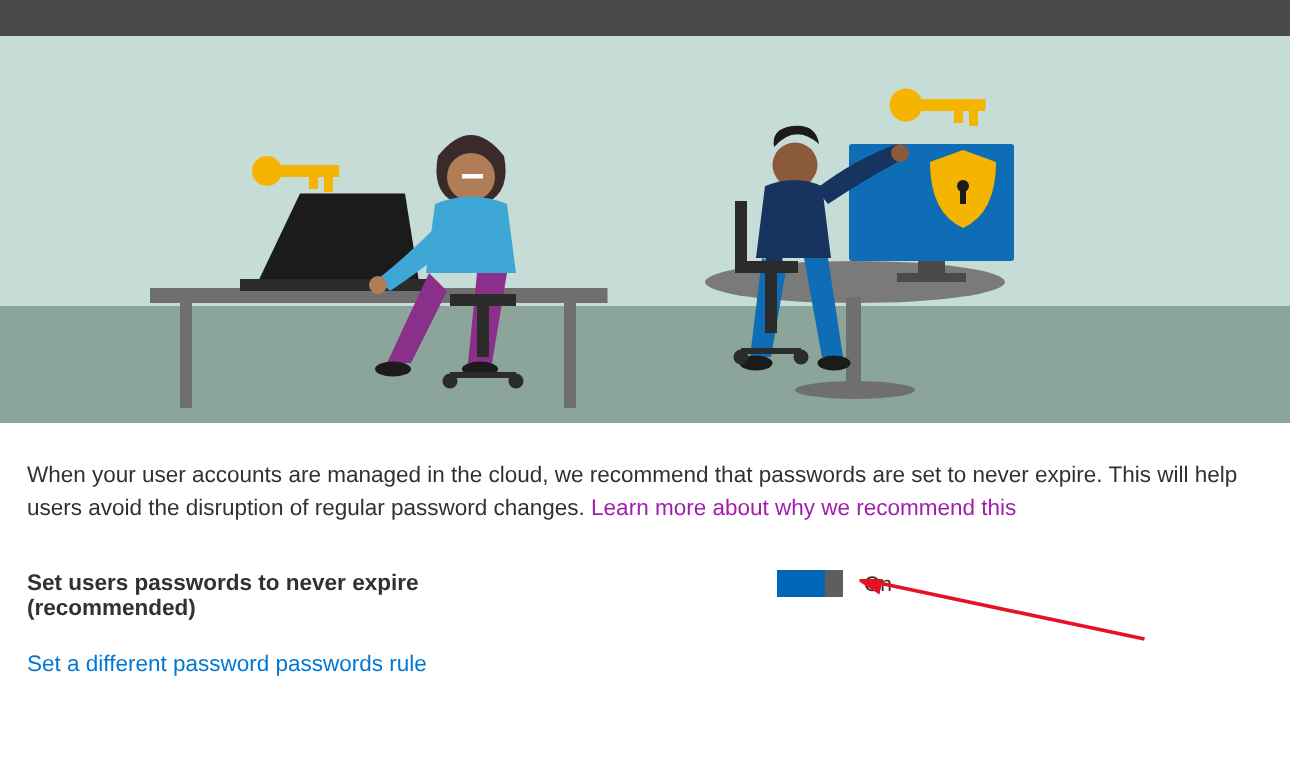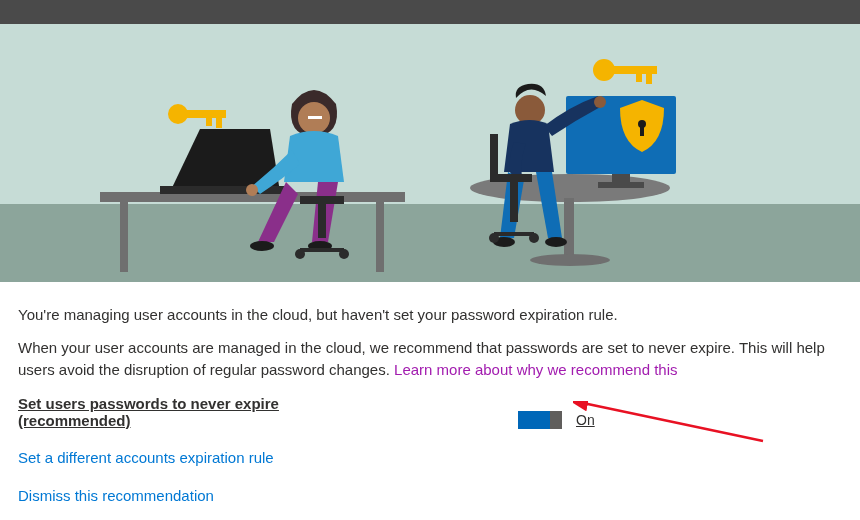--- a/index.html
+++ b/index.html
@@ -3,21 +3,21 @@
 <meta charset="utf-8">
 <style>
   html,body{margin:0;padding:0;font-family:"Segoe UI",Arial,sans-serif;width:860px;height:520px;background:#fff;color:#323130;overflow:hidden;}
   .topbar{height:24px;background:#4a4a4a;width:100%;}
   .hero{height:258px;background:#c6dcd6;position:relative;overflow:hidden;}
   .hero svg{display:block;}
   .content{padding:24px 18px 0 18px;}
   .line1{font-size:15px;color:#323130;margin-bottom:14px;}
   .para{font-size:15px;color:#323130;line-height:1.45;}
   .link{color:#a21caf;text-decoration:none;cursor:pointer;}
-  .setting-row{display:flex;align-items:flex-end;margin-top:14px;position:relative;text-decoration:underline;}
+  .setting-row{display:flex;align-items:flex-start;margin-top:30px;position:relative;}
   .setting-label{font-weight:600;font-size:15px;max-width:320px;}
   .toggle-wrap{display:flex;align-items:center;margin-left:180px;}
   .toggle{width:44px;height:18px;background:#605e5c;position:relative;cursor:pointer;}
   .toggle-thumb{position:absolute;left:0;top:0;width:32px;height:18px;background:#0067b8;}
   .toggle-state{font-size:14px;margin-left:14px;color:#323130;}
   .arrow{position:absolute;left:555px;top:6px;}
   .alt-link{display:inline-block;font-size:15px;color:#0078d4;margin-top:20px;cursor:pointer;}
   .dismiss-link{display:inline-block;font-size:15px;color:#0078d4;margin-top:20px;cursor:pointer;}
 </style>
 </head>
@@ -111,21 +111,20 @@
     <rect x="494" y="150" width="38" height="8" fill="#2b2b2b"></rect>
     <rect x="490" y="110" width="8" height="48" fill="#2b2b2b"></rect>
     <rect x="510" y="158" width="8" height="40" fill="#2b2b2b"></rect>
     <line x1="494" y1="210" x2="534" y2="210" stroke="#2b2b2b" stroke-width="4"></line>
     <circle cx="494" cy="214" r="5" fill="#2b2b2b"></circle>
     <circle cx="534" cy="214" r="5" fill="#2b2b2b"></circle>
   </svg>
 </div>
 
 <div class="content">
-  <div class="line1">You're managing user accounts in the cloud, but haven't set your password expiration rule.</div>
   <div class="para">
     <span>When your user accounts are managed in the cloud, we recommend that passwords are set to never expire. This will help users avoid the disruption of regular password changes. </span><a class="link">Learn more about why we recommend this</a>
   </div>
 
   <div class="setting-row">
     <div class="setting-label">Set users passwords to never expire (recommended)</div>
     <div class="toggle-wrap">
       <div class="toggle">
         <div class="toggle-thumb"></div>
       </div>
@@ -134,15 +133,14 @@
     <svg class="arrow" width="200" height="60">
       <defs>
         <marker id="ah" markerWidth="10" markerHeight="10" refX="2" refY="3" orient="auto">
           <path d="M0,0 L0,6 L8,3 z" fill="#e81123"></path>
         </marker>
       </defs>
       <line x1="190" y1="40" x2="10" y2="2" stroke="#e81123" stroke-width="2.5" marker-end="url(#ah)"></line>
     </svg>
   </div>
 
-  <div><a class="alt-link">Set a different accounts expiration rule</a></div>
-  <div><a class="dismiss-link">Dismiss this recommendation</a></div>
+  <div><a class="alt-link">Set a different password passwords rule</a></div>
 </div>
 
 </body></html>

